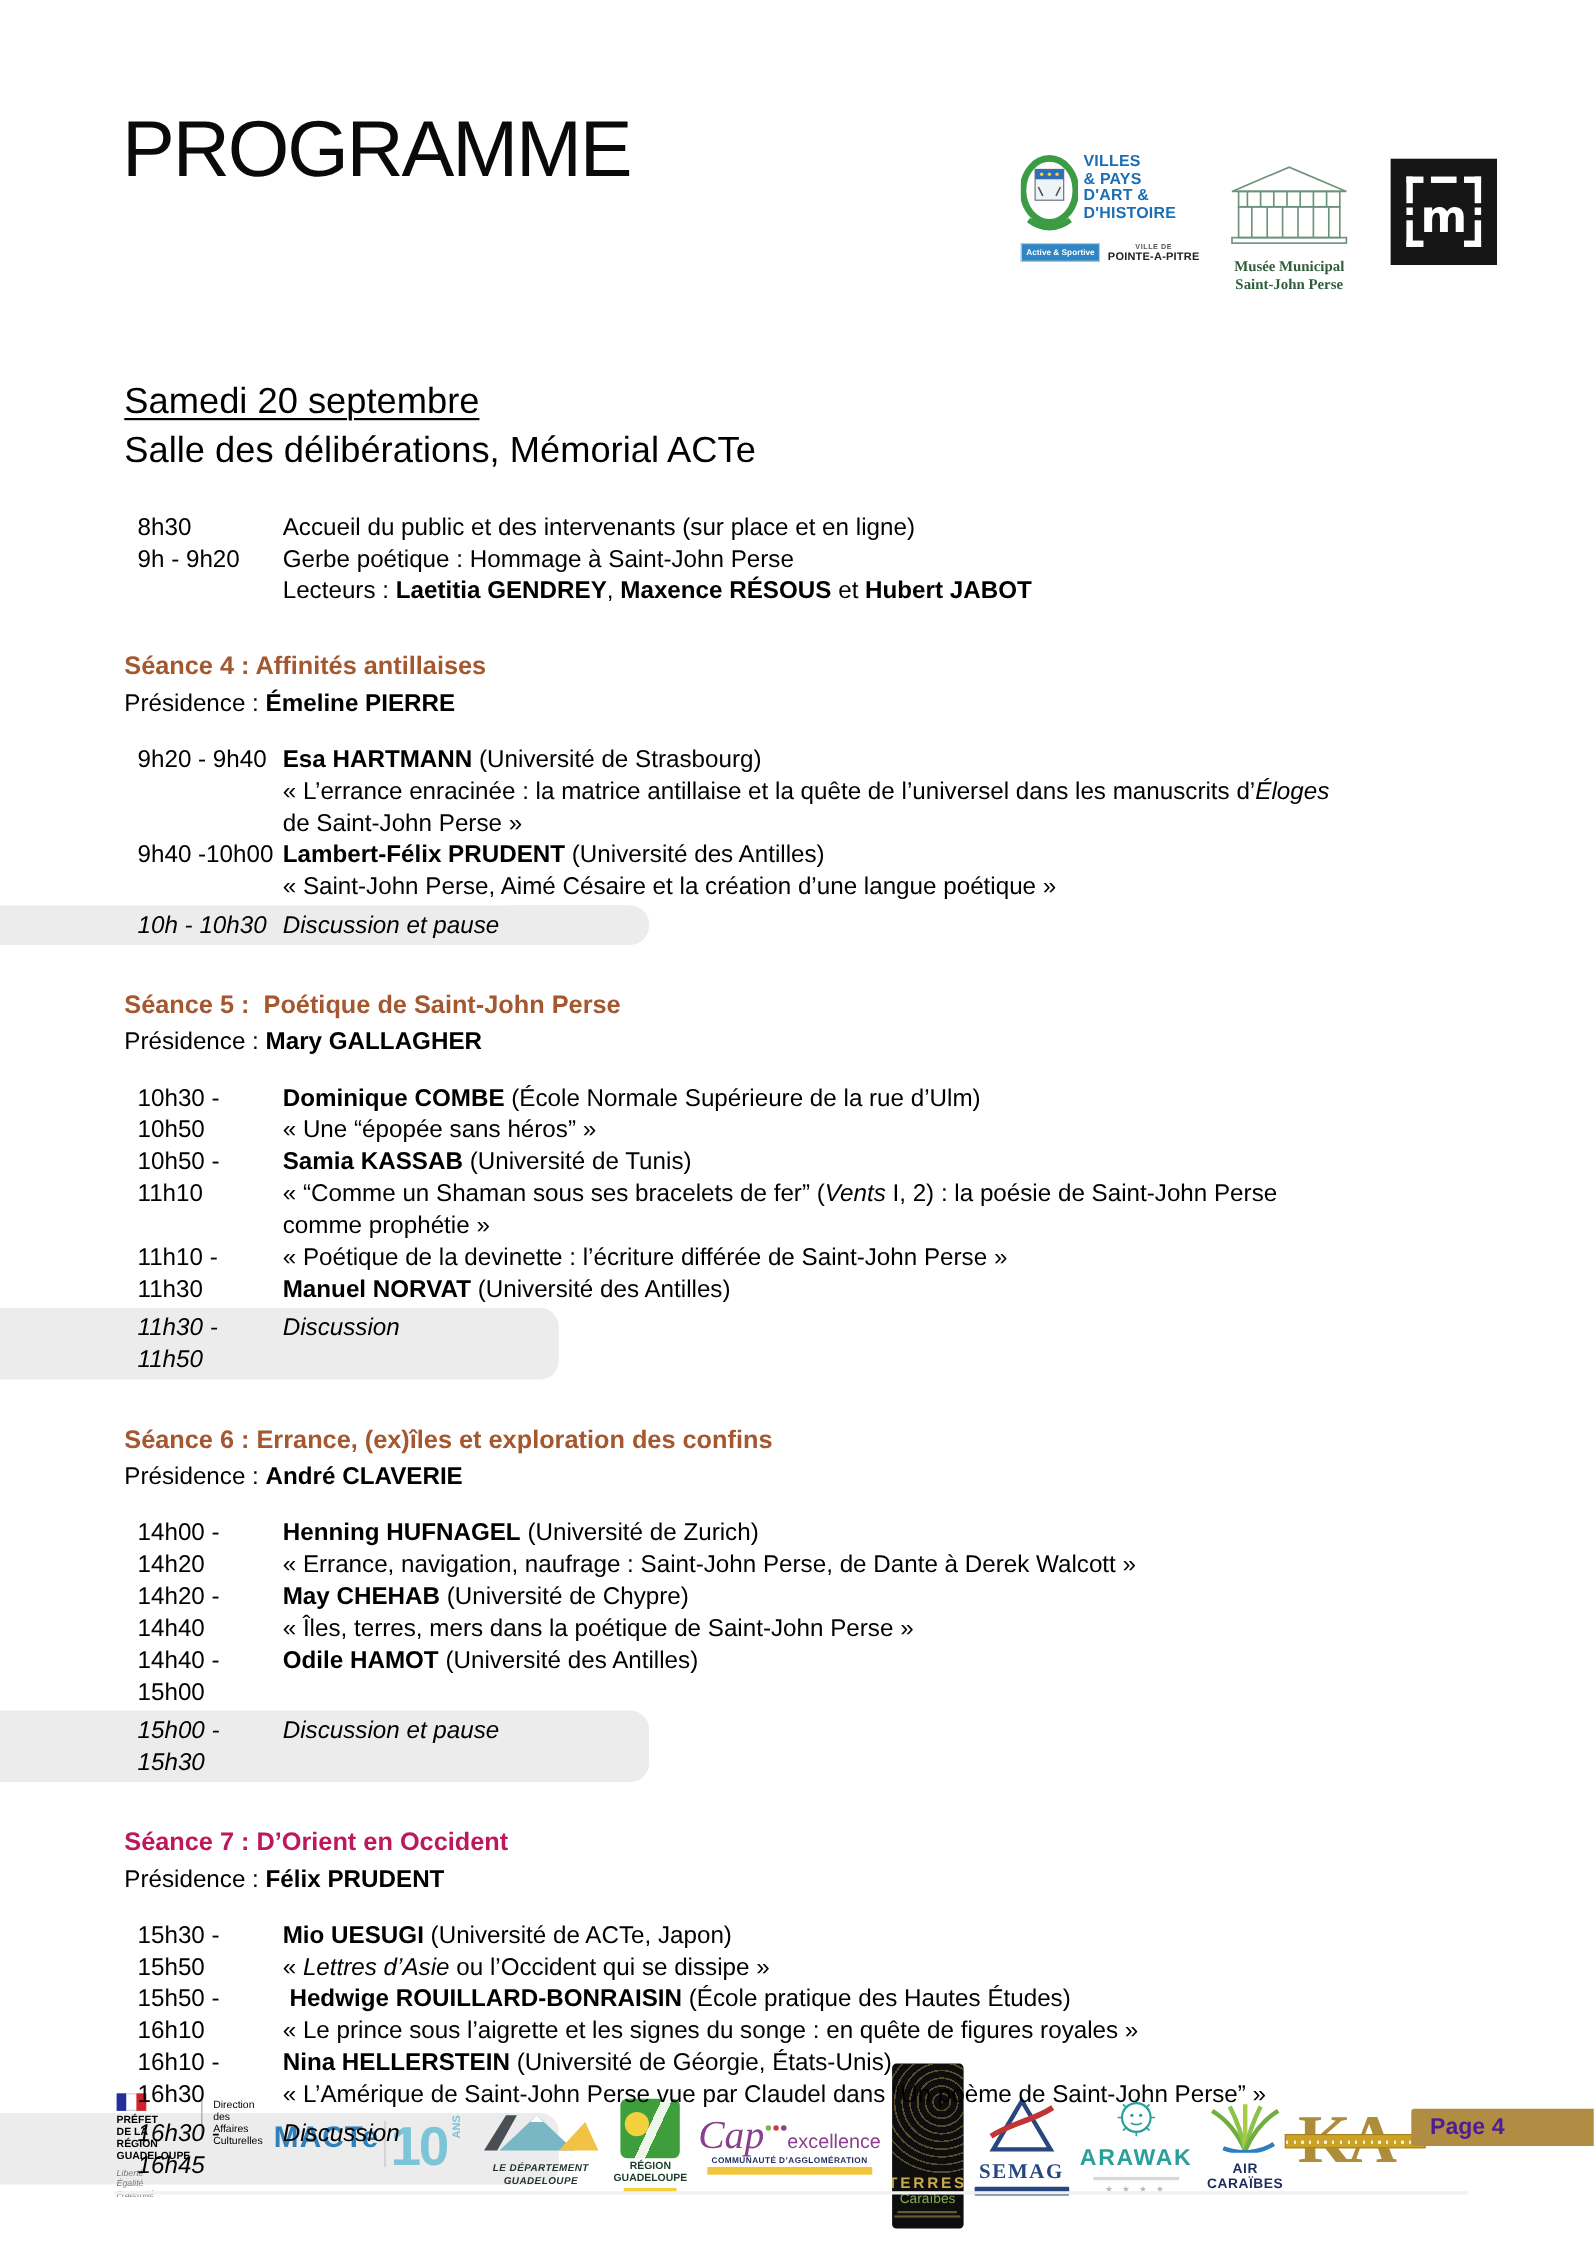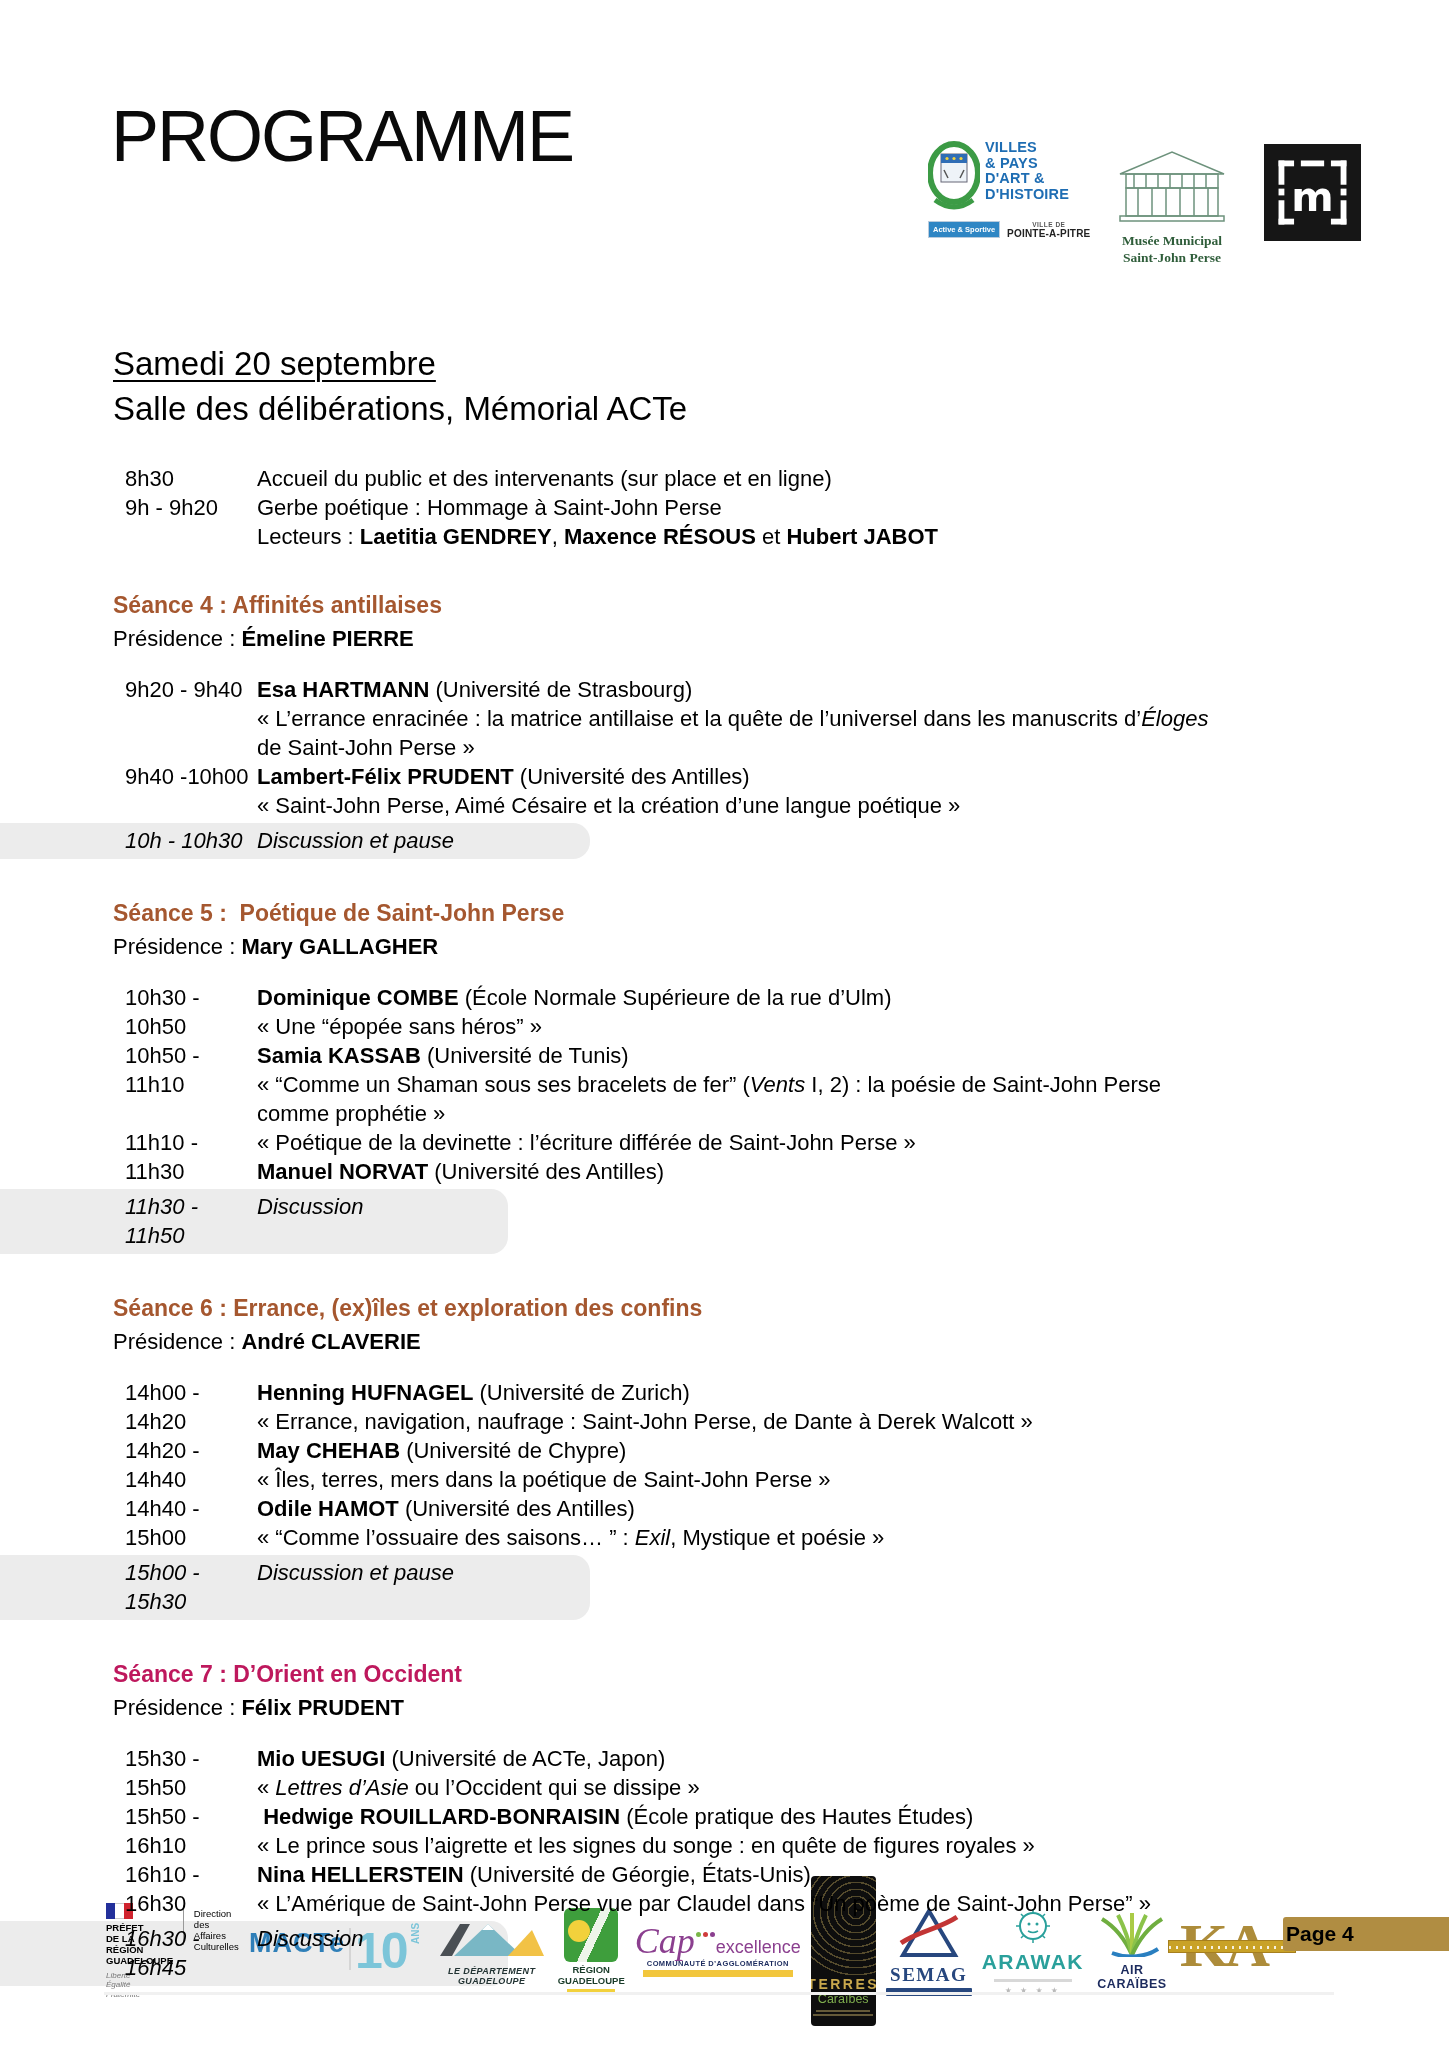--- a/index.html
+++ b/index.html
@@ -42,22 +42,22 @@
 .s-chair{margin-left:-12px;margin-top:4px}
 .session .rows{margin-top:22px}
 .srow.hl{margin-top:3px;padding:3px 0 4px}
 .hlbar{position:absolute;left:-125px;top:0;bottom:0;background:#ECECEC;border-radius:0 17px 17px 0;z-index:0}
 .hlbar.long{width:590px}
 .hlbar.short{width:508px}
 
 
 .footer{position:absolute;left:0;top:1876px;width:1449px;height:172px}
 .fstrip{position:absolute;left:106px;right:182px;top:6px;height:138px;display:flex;align-items:center;justify-content:space-between;gap:10px}
-.badge{position:absolute;right:0;top:41px;width:166px;height:34px;background:#B08D42;color:#000000;
-  font-weight:bold;font-size:21px;line-height:34px;padding-left:3px;border-radius:3px 0 0 3px}
+.badge{position:absolute;right:0;top:41px;width:166px;height:34px;background:#B08D42;color:#4c1d95;
+  font-weight:bold;font-size:21px;line-height:34px;padding-left:17px;border-radius:3px 0 0 3px}
 .pageline{position:absolute;left:104px;right:115px;top:116px;height:3px;background:#f1f1f1}
 
 .prefet{display:flex;gap:5px;font-size:9.5px}
 .flag{display:flex;width:27px;height:16px;margin-bottom:3px}
 .flag i{flex:1}.f-b{background:#23309b}.f-w{background:#fff;border-top:1px solid #ccc;border-bottom:1px solid #ccc}.f-r{background:#d0232e}
 .p-title{font-weight:bold;line-height:11px;font-size:9.5px}
 .p-motto{font-style:italic;color:#777;font-size:8px;line-height:9.5px;margin-top:5px}
 .p-div{width:1px;background:#999;height:40px;margin:2px 5px 0}
 .p-right{font-size:9.5px;line-height:11px;padding-top:5px}
 
@@ -287,21 +287,20 @@
               <div class="time">14h20 - 14h40</div>
               <div class="desc">
                 <div class="line"><span class="b">May CHEHAB</span><span> (Université de Chypre)</span></div>
                 <div class="line"><span>« Îles, terres, mers dans la poétique de Saint-John Perse »</span></div>
               </div>
             </div>
             <div class="srow">
               <div class="time">14h40 - 15h00</div>
               <div class="desc">
                 <div class="line"><span class="b">Odile HAMOT</span><span> (Université des Antilles)</span></div>
-                <div class="line"><span>« “Comme l’ossuaire des saisons… ” : </span><span class="i">Exil</span><span>, Mystique et poésie »</span></div>
               </div>
             </div>
             <div class="srow hl">
               <div class="hlbar long"></div>
               <div class="time i">15h00 - 15h30</div>
               <div class="desc">
                 <div class="line"><span class="i">Discussion et pause</span></div>
               </div>
             </div>
           </div>

